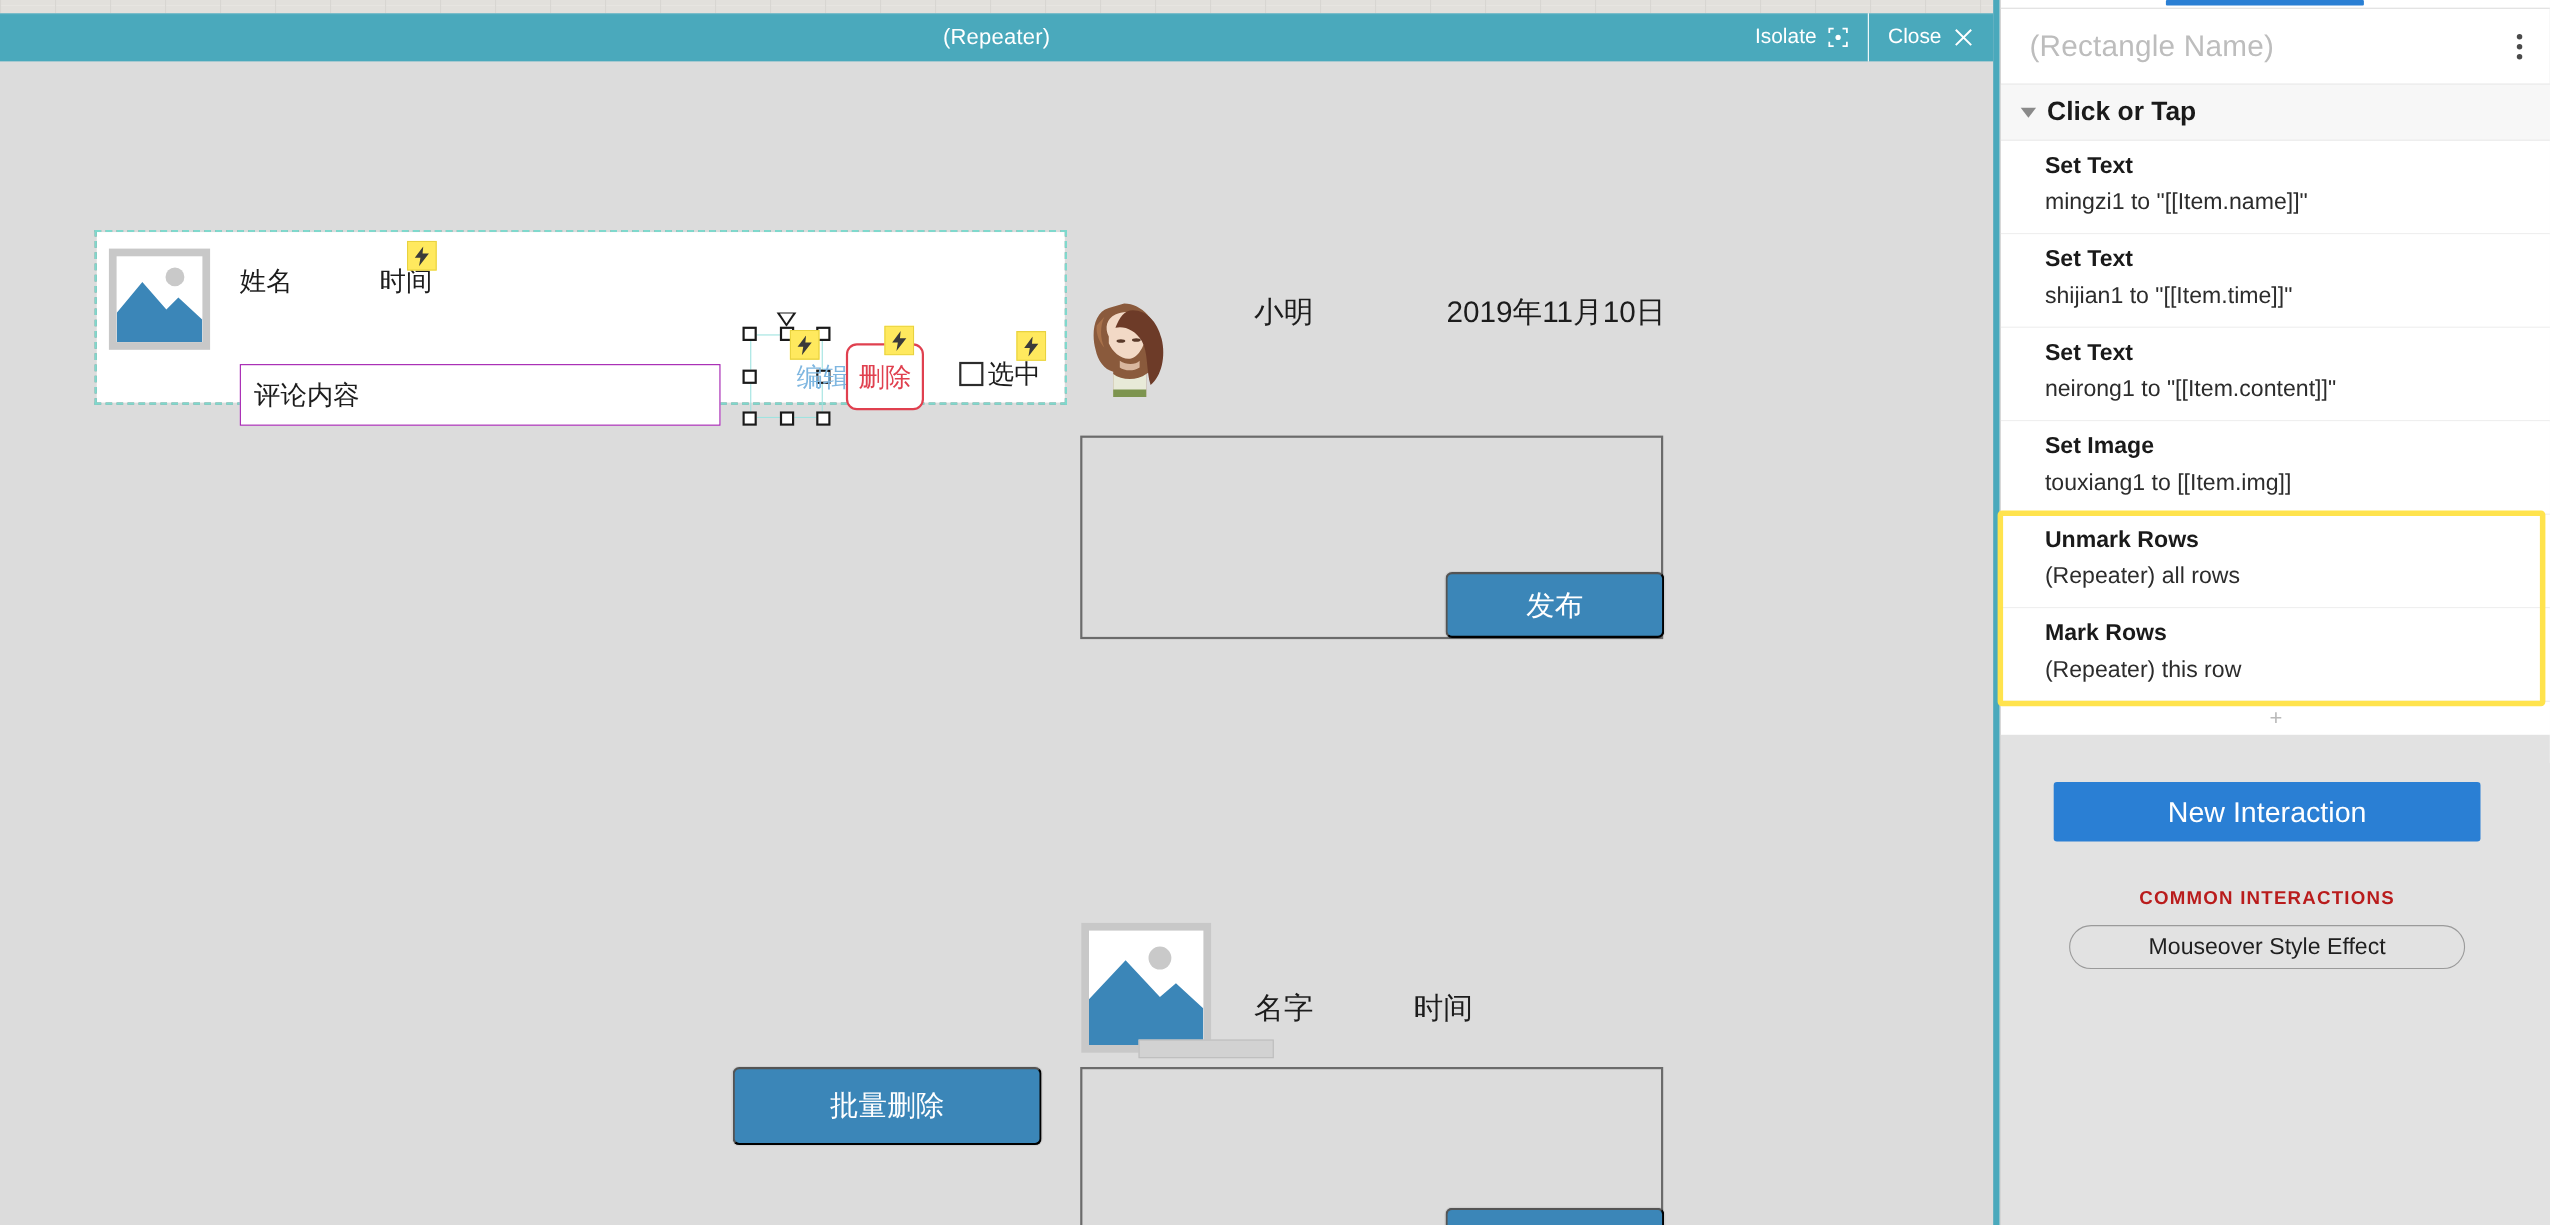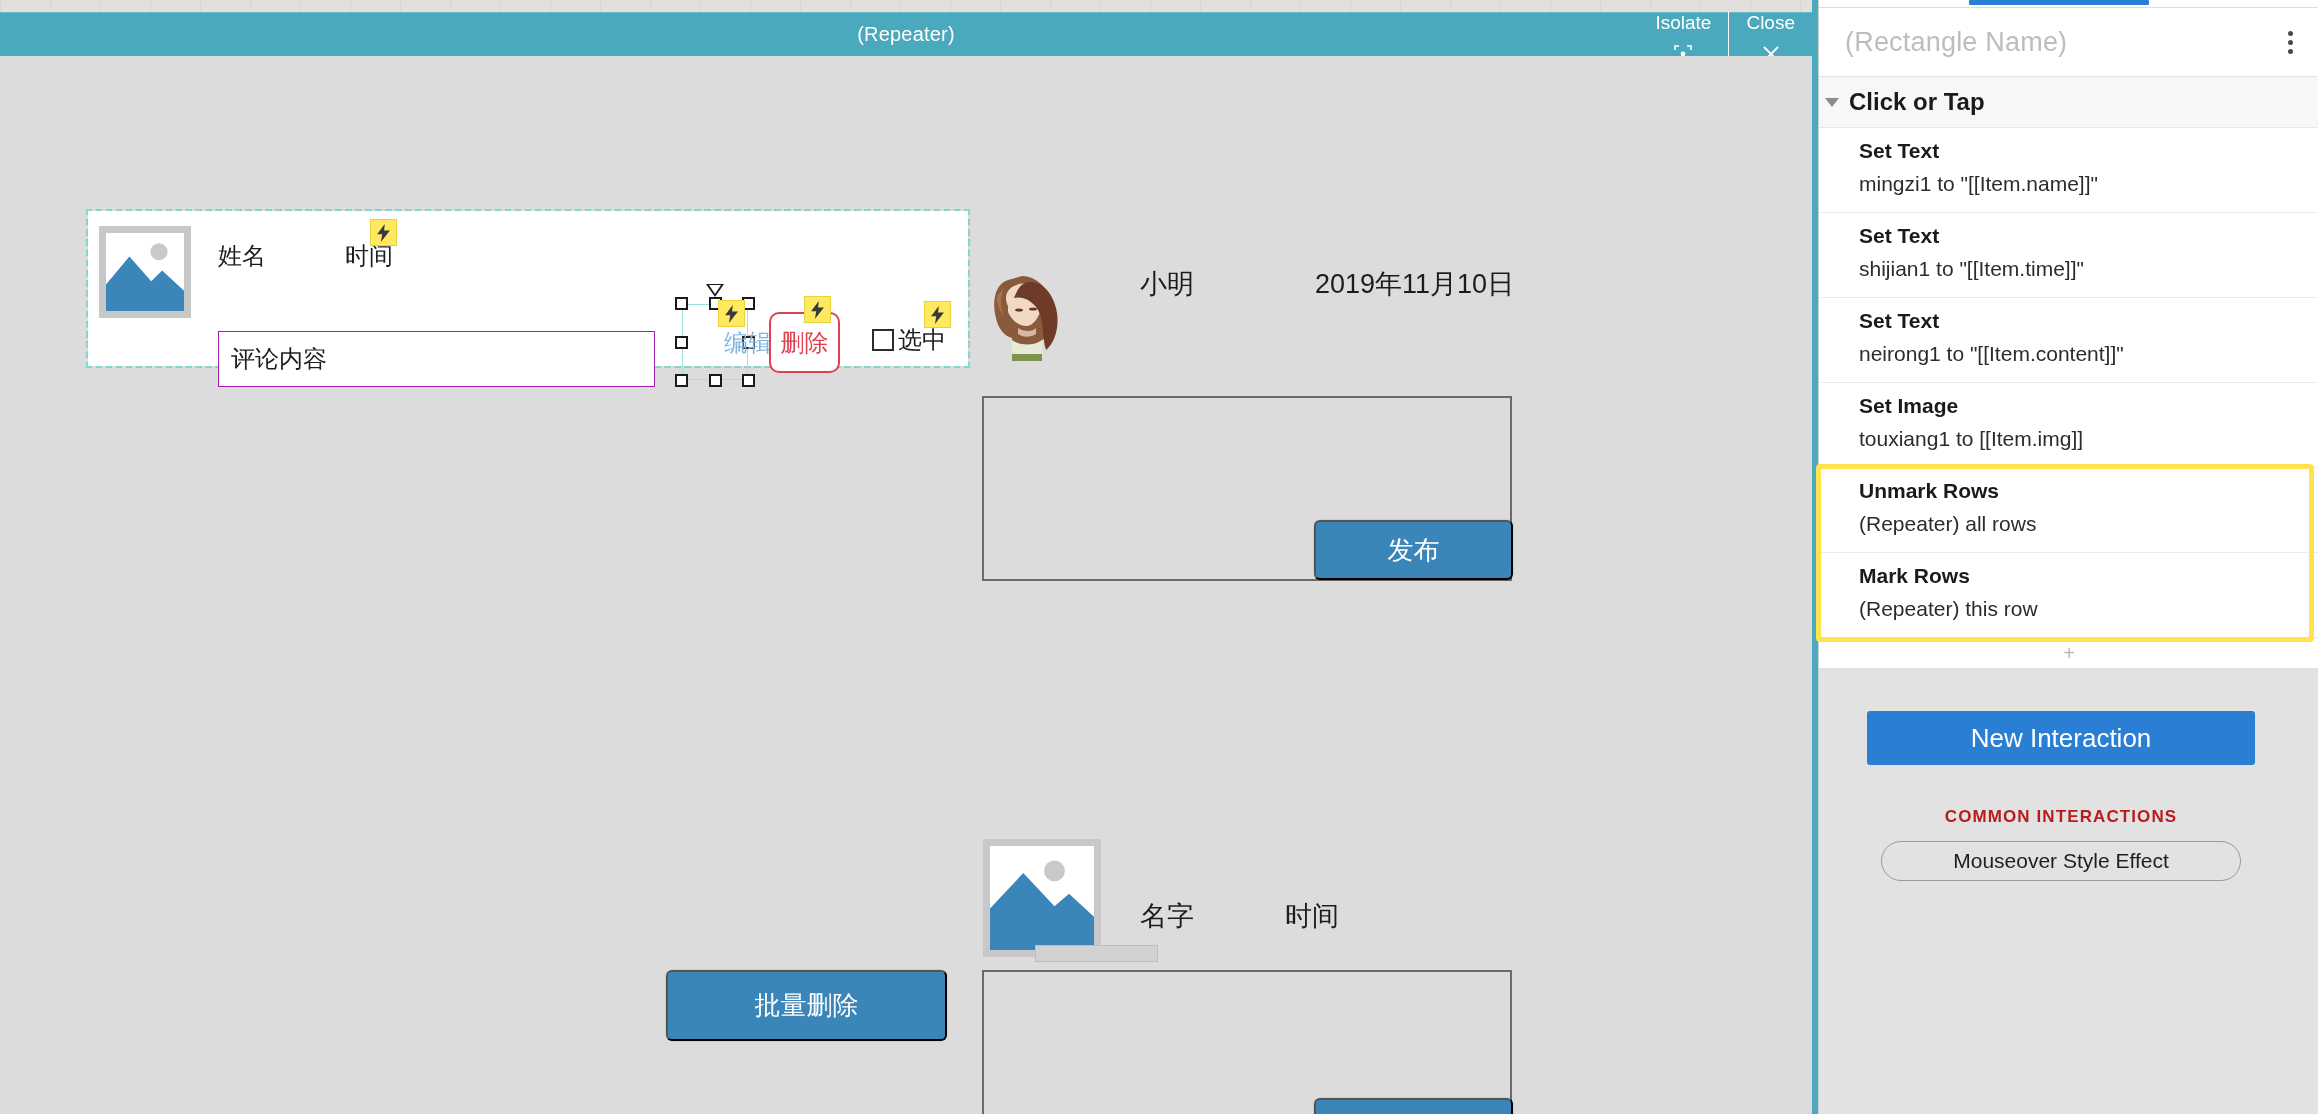--- a/index.html
+++ b/index.html
@@ -28,21 +28,21 @@
     display:flex;align-items:center;
     box-shadow:inset 0 1px 0 rgba(255,255,255,.18);
   }
   .isolate-title{
     position:absolute;left:0;right:0;text-align:center;
     color:#ffffff;font-size:20px;letter-spacing:.2px;
   }
   .isolate-actions{margin-left:auto;display:flex;align-items:center;height:44px;}
   .isolate-btn{
     display:flex;align-items:center;gap:10px;
-    color:#ffffff;font-size:19px;padding:0 17px;height:44px;cursor:pointer;flex-direction:column;
+    color:#ffffff;font-size:19px;padding:0 17px;height:44px;cursor:pointer;
   }
   .isolate-btn.sep{border-left:1px solid #ffffff;}
   .ico{display:inline-block;line-height:0;}
 
   
   .canvas{
     position:absolute;left:0;top:56px;width:1812px;height:1058px;
     background:#dcdcdc;overflow:hidden;
   }
 
@@ -178,21 +178,21 @@
   .panel-name{
     flex:1;color:#bdbdbd;font-size:27px;letter-spacing:.2px;
   }
   .kebab{
     width:30px;height:34px;display:flex;flex-direction:column;align-items:center;
     justify-content:center;gap:4px;cursor:pointer;
   }
   .kebab i{width:5px;height:5px;border-radius:50%;background:#4a4a4a;display:block;}
 
   .evt-head{
-    height:50px;display:flex;align-items:center;gap:10px;padding-left:6px;
+    height:50px;display:flex;align-items:center;gap:10px;padding-left:18px;
     background:#f7f7f7;border-bottom:1px solid #e7e7e7;flex:0 0 auto;
   }
   .caret{
     width:0;height:0;border-left:7px solid transparent;border-right:7px solid transparent;
     border-top:9px solid #8a8a8a;cursor:pointer;
   }
   .evt-title{font-size:24px;font-weight:bold;color:#1a1a1a;}
 
   .actions{flex:0 0 auto;position:relative;}
   .act{

